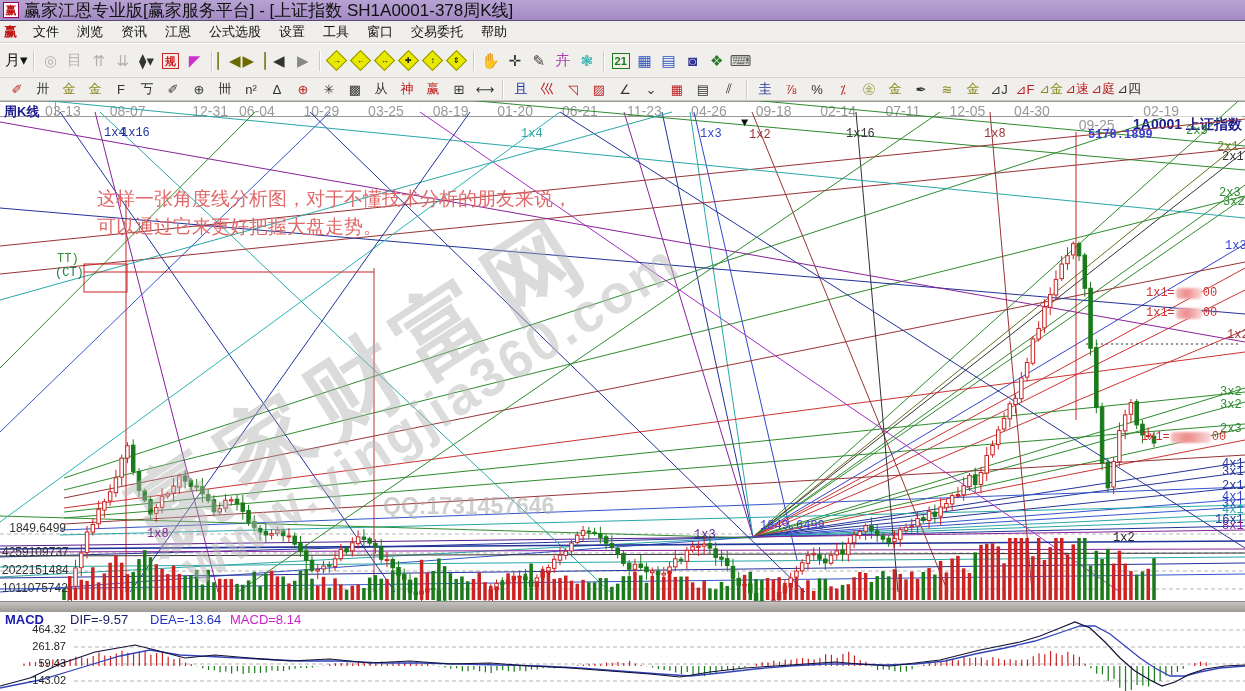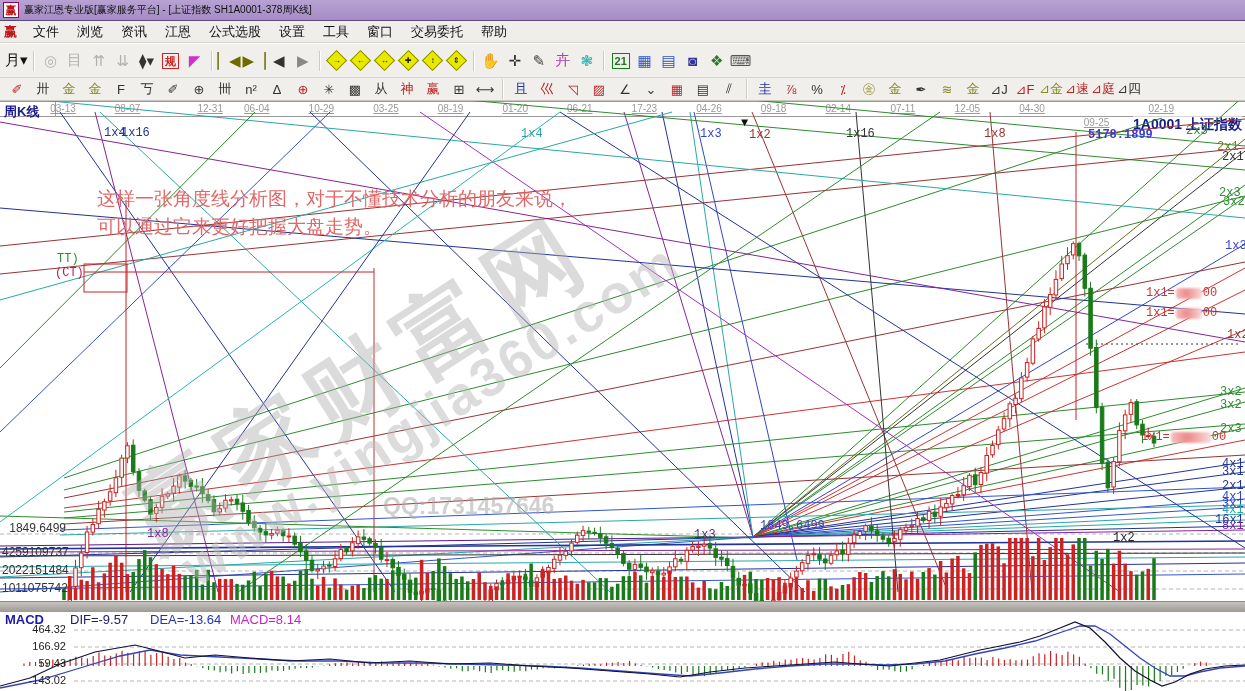--- a/index.html
+++ b/index.html
@@ -4,21 +4,21 @@
 <style>
   html,body{margin:0;padding:0;background:#888;}
   #app{position:relative;width:1245px;height:691px;background:#fff;overflow:hidden;
        font-family:"Liberation Sans","DejaVu Sans",sans-serif;}
   
   #titlebar{position:absolute;left:0;top:0;width:100%;height:21px;
     background:linear-gradient(#b7a2d2,#a械8bc5);background:linear-gradient(#b7a2d2,#a58bc5);
     border-bottom:1px solid #5a4a78;display:flex;align-items:center;gap:5px;padding-left:3px;box-sizing:border-box;}
   #titlebar .appicon{width:14px;height:14px;background:#fff;color:#c01818;font-weight:bold;
     font-size:11px;line-height:14px;text-align:center;border:1px solid #906;}
-  #titlebar .title{font-size:10px;color:#111;}
+  #titlebar .title{font-size:17px;color:#111;}
   
   #menubar{position:absolute;left:0;top:21px;width:100%;height:22px;background:#f0eeeb;
     border-bottom:1px solid #d9d5cf;display:flex;align-items:center;gap:2px;padding-left:4px;box-sizing:border-box;}
   #menubar .appicon2{color:#c01818;font-weight:bold;font-size:13px;margin-right:6px;}
   .menu-item{font-size:13px;color:#111;padding:2px 8px;cursor:default;}
   
   #toolbar1{position:absolute;left:0;top:43px;width:100%;height:35px;background:#f1efec;
     border-top:1px solid #fff;border-bottom:1px solid #d8d4cf;display:flex;align-items:center;padding-left:4px;box-sizing:border-box;}
   #toolbar2{position:absolute;left:0;top:78px;width:100%;height:23px;background:#f1efec;
     border-bottom:1px solid #c9c5bf;display:flex;align-items:center;padding-left:4px;box-sizing:border-box;}
@@ -28,21 +28,21 @@
   .tsep{width:1px;height:20px;background:#cfcbc4;border-right:1px solid #fff;margin:0 4px;}
   .tbox{border:1px solid currentColor;font-size:11px;font-weight:bold;padding:0 2px;height:14px;line-height:14px;}
   .diamond{width:13px;height:13px;background:#e8e800;border:1px solid #8a8a00;transform:rotate(45deg);
     display:inline-flex;align-items:center;justify-content:center;margin:0 3px;}
   .diamond span{transform:rotate(-45deg);font-size:8px;color:#222;font-weight:bold;}
   
   #chart{position:absolute;left:0;top:101px;width:1245px;height:590px;background:#fff;}
   #daterow{position:absolute;left:0;top:0;width:1245px;height:14px;border-top:1px solid #999;
     border-bottom:1px solid #999;}
   #periodlabel{position:absolute;left:4px;top:2px;font-size:13px;font-weight:bold;color:#1a1a8c;}
-  .datecell{position:absolute;top:1px;font-size:10px;color:#9a9a9a;transform:translateX(-50%);text-decoration:underline;}
+  .datecell{position:absolute;top:1px;font-size:14px;color:#9a9a9a;transform:translateX(-50%);}
   #daterow .divider{position:absolute;left:55px;top:0;width:1px;height:14px;background:#999;}
   #symlabel{position:absolute;right:3px;top:15px;font-size:14px;font-weight:bold;color:#1a1a8c;background:rgba(255,255,255,.6);}
   svg{position:absolute;left:0;top:0;}
   
   #annotation{position:absolute;left:97px;top:84px;color:#e06868;font-size:19px;line-height:28px;z-index:30;}
   
   .wm{position:absolute;color:rgba(175,175,175,.45);font-weight:bold;white-space:nowrap;z-index:5;transform-origin:0 0;}
   #wm1{left:105px;top:375px;font-size:92px;letter-spacing:14px;transform:rotate(-33deg);}
   #wm2{left:170px;top:445px;font-size:54px;letter-spacing:3px;transform:rotate(-33deg);color:rgba(185,185,185,.5);}
   #wmqq{left:383px;top:392px;font-size:23px;transform:none;color:rgba(170,170,170,.55);}
@@ -337,21 +337,21 @@
         <div class="divider"></div>
         <span class="datecell" style="left: 63px;">03-13</span>
         <span class="datecell" style="left: 127.6px;">08-07</span>
         <span class="datecell" style="left: 192.2px; margin-left: 18px;">12-31</span>
         <span class="datecell" style="left: 256.8px;">06-04</span>
         <span class="datecell" style="left: 321.4px;">10-29</span>
         <span class="datecell" style="left: 386px;">03-25</span>
         <span class="datecell" style="left: 450.6px;">08-19</span>
         <span class="datecell" style="left: 515.2px;">01-20</span>
         <span class="datecell" style="left: 579.8px;">06-21</span>
-        <span class="datecell" style="left: 644.4px;">17-23</span>
+        <span class="datecell" style="left: 644.4px;">11-23</span>
         <span class="datecell" style="left: 709px;">04-26</span>
         <span class="datecell" style="left: 773.6px;">09-18</span>
         <span class="datecell" style="left: 838.2px;">02-14</span>
         <span class="datecell" style="left: 902.8px;">07-11</span>
         <span class="datecell" style="left: 967.4px; text-align: right;">12-05</span>
         <span class="datecell" style="left: 1032px;">04-30</span>
         <span class="datecell" style="left: 1096.6px; margin-top: 14px;">09-25</span>
         <span class="datecell" style="left: 1161.2px;">02-19</span>
       </div>
     <div id="periodlabel">周K线</div>
@@ -1238,21 +1238,21 @@
         <line x1="1200.5079365079366" y1="565" x2="1200.5079365079366" y2="560.6271707323689" stroke="#cc2222" stroke-width="1.2"></line>
         <line x1="1206.2751322751324" y1="565" x2="1206.2751322751324" y2="561.4580758921378" stroke="#cc2222" stroke-width="1.2"></line>
         <polyline points="0,587 40,579 80,567 120,555 150,549 180,554 220,556 260,558 300,560 340,560 380,562 420,562 460,563 500,564 540,565 580,567 620,570 660,573 690,575 720,572 755,568 790,565 825,563 855,563 885,564 915,563 945,560 975,553 1005,547 1035,540 1065,530 1080,525 1095,525 1110,533 1125,545 1140,557 1155,567 1170,575 1185,575 1200,571 1220,567 1245,565" fill="none" stroke="#3344bb" stroke-width="1.3"></polyline>
         <polyline points="0,585 30,577 60,563 95,551 135,544 155,549 185,557 215,554 250,557 290,560 330,558 370,562 410,560 450,563 490,562 530,565 570,567 610,570 650,573 680,576 710,571 745,567 775,565 805,563 835,561 860,563 890,565 915,562 940,559 960,554 980,549 1000,545 1020,541 1040,535 1060,527 1075,521 1090,527 1105,541 1120,557 1135,570 1150,579 1162,585 1175,581 1190,573 1205,568 1225,565 1245,564" fill="none" stroke="#111133" stroke-width="1.2"></polyline>
       </svg>
   <div class="vaxis" style="left: 2px; top: 420px;">1849.6499</div>
       <div class="vaxis" style="left: 2px; top: 444px;">4259109737</div>
       <div class="vaxis" style="left: 2px; top: 462px;">2022151484</div>
       <div class="vaxis" style="left: 2px; top: 480px;">1011075742</div>
       <div class="maxis" style="left: 4px; top: 522px;">464.32</div>
-      <div class="maxis" style="left: 4px; top: 539px;">166.92</div>
+      <div class="maxis" style="left: 4px; top: 539px;">261.87</div>
       <div class="maxis" style="left: 4px; top: 556px;">59.43</div>
       <div class="maxis" style="left: 4px; top: 573px; text-align: right;">-143.02</div>
       <div class="glabel" style="left: 104px; top: 27px; color: rgb(34, 51, 153);">1x4</div>
       <div class="glabel" style="left: 121px; top: 27px; color: rgb(34, 51, 153);">1x16</div>
       <div class="glabel" style="left: 521px; top: 28px; color: rgb(42, 167, 167);">1x4</div>
       <div class="glabel" style="left: 700px; top: 28px; color: rgb(51, 68, 204);">1x3</div>
       <div class="glabel" style="left: 741px; top: 17px; color: rgb(17, 17, 17);">▼</div>
       <div class="glabel" style="left: 749px; top: 29px; color: rgb(153, 51, 51);">1x2</div>
       <div class="glabel" style="left: 846px; top: 28px; color: rgb(51, 51, 51);">1x16</div>
       <div class="glabel" style="left: 984px; top: 28px; color: rgb(153, 51, 51);">1x8</div>
@@ -1273,21 +1273,21 @@
       <div class="glabel" style="left: 1222px; top: 391px; color: rgb(51, 68, 204);">4x1</div>
       <div class="glabel" style="left: 1222px; top: 398px; color: rgb(51, 68, 204);">3x1</div>
       <div class="glabel" style="left: 1222px; top: 404px; color: rgb(42, 167, 167);">4x1</div>
       <div class="glabel" style="left: 1215px; top: 414px; color: rgb(34, 51, 153);">16x1</div>
       <div class="glabel" style="left: 1222px; top: 420px; color: rgb(136, 34, 153);">8x1</div>
       <div class="glabel" style="left: 1113px; top: 432px; color: rgb(34, 34, 34);">1x2</div>
       <div class="glabel" style="left: 694px; top: 429px; color: rgb(85, 26, 139);">1x3</div>
       <div class="glabel" style="left: 147px; top: 428px; color: rgb(136, 34, 153);">1x8</div>
       <div class="glabel" style="left: 760px; top: 420px; color: rgb(59, 59, 208);">1849.6499</div>
       <div class="glabel" style="left: 57px; top: 153px; color: rgb(46, 139, 46);">TT)</div>
-      <div class="glabel" style="left: 55px; top: 167px; color: #be185d;">(CT)</div>
+      <div class="glabel" style="left: 55px; top: 167px; color: #15803d;">(CT)</div>
       <div class="blurlab" style="left: 1146px; top: 187px;">
         <span>1x1=</span>
         <span class="smudge" style="width: 26px;"></span>
         <span>00</span>
       </div>
       <div class="blurlab" style="left: 1146px; top: 207px;">
         <span>1x1=</span>
         <span class="smudge" style="width: 26px;"></span>
         <span>00</span>
       </div>

